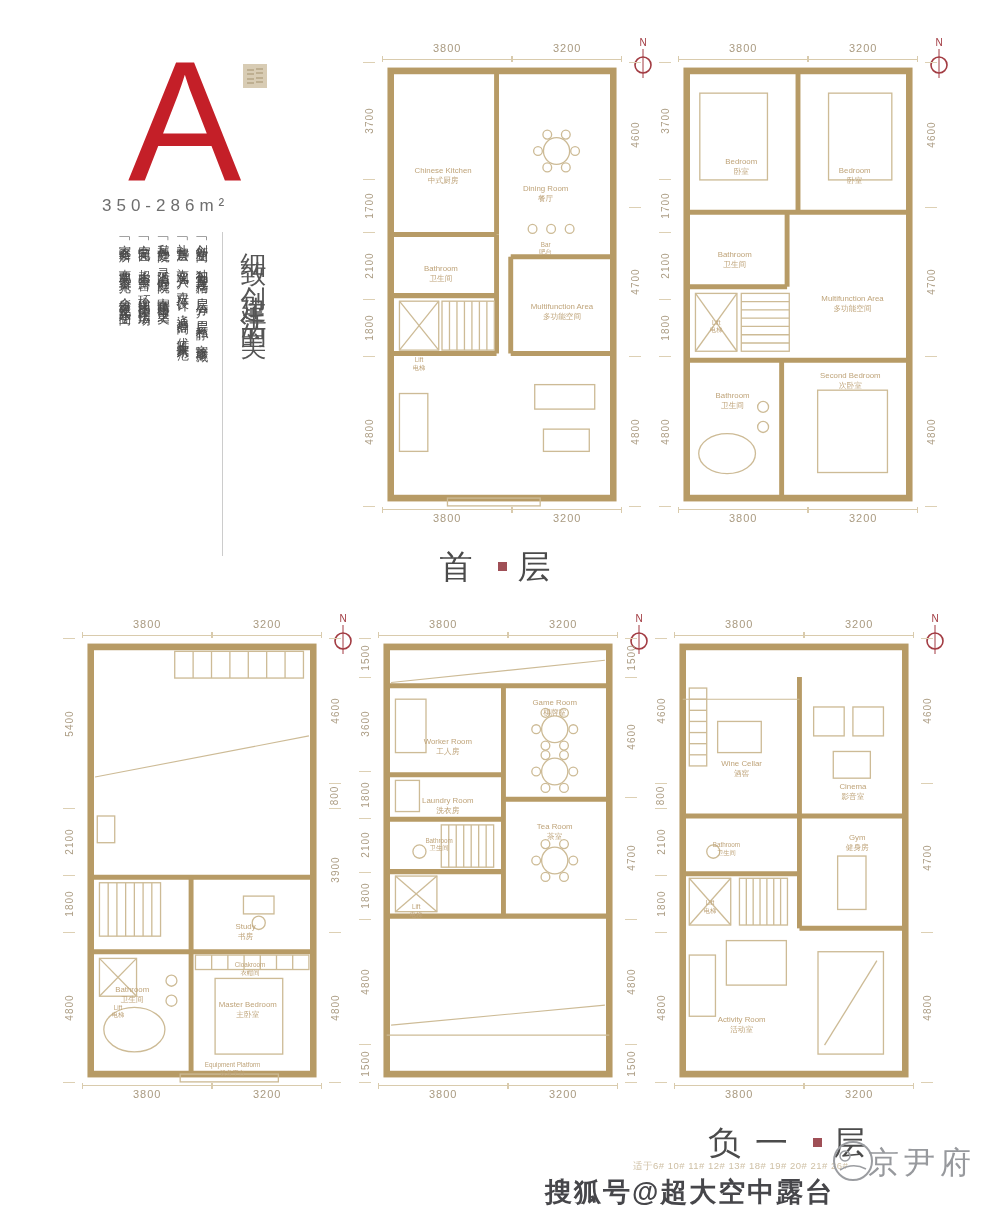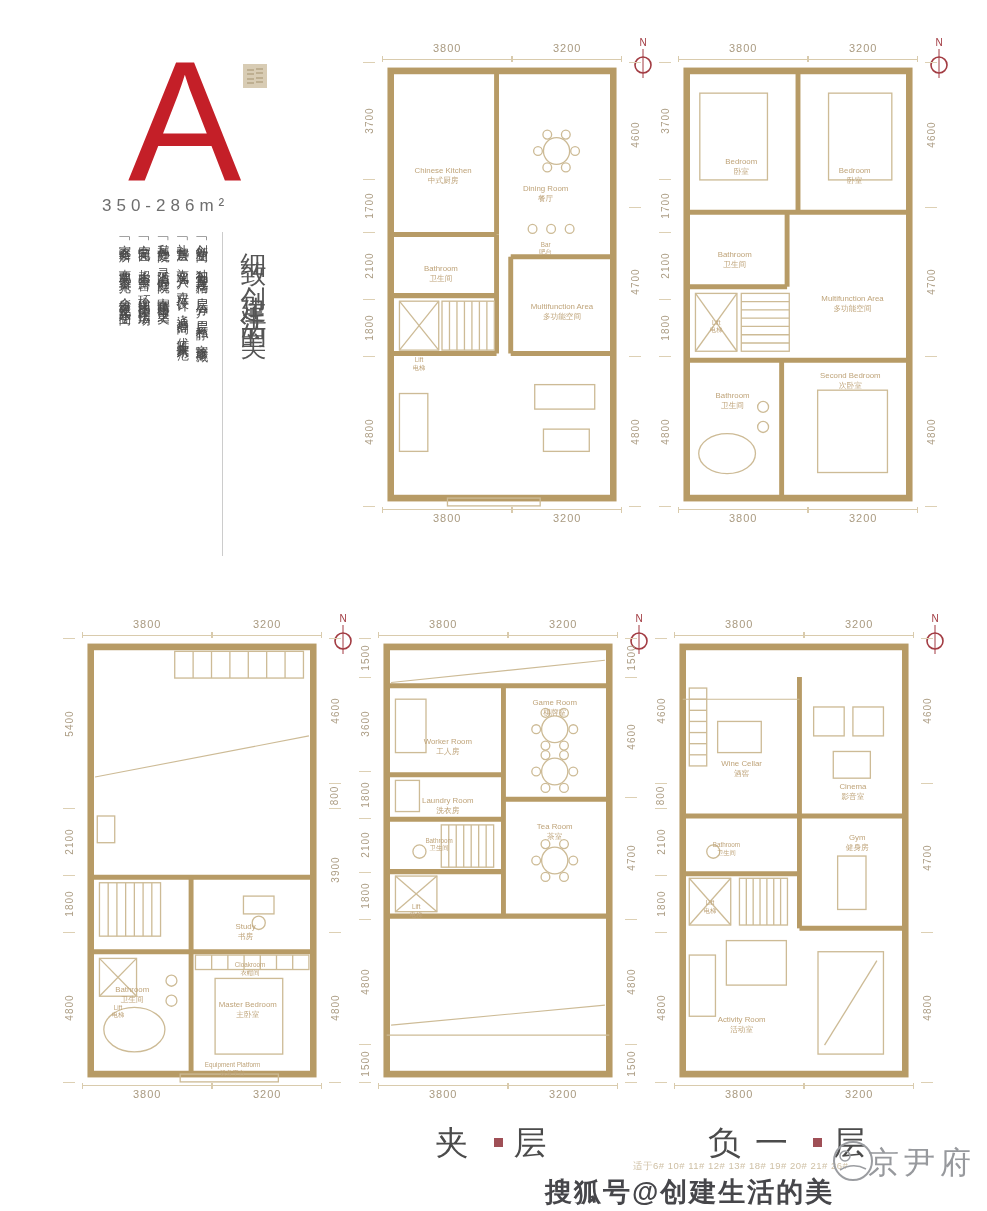--- a/index.html
+++ b/index.html
@@ -160,20 +160,21 @@
           </div>
           <div class="vcell" style="flex: 4800 1 0%;">
             <span>4800</span>
           </div>
         </div>
       </div>
       <div class="dims-h bottom">
         <div class="hcell" style="flex: 3800 1 0%;">3800</div>
         <div class="hcell" style="flex: 3200 1 0%;">3200</div>
       </div>
+      <div class="plan-title"><span class="tpart">首</span><span class="tdot"></span><span class="tpart">层</span></div>
     </div>
   <div class="plan-slot" style="left:652px;top:42px;">
       <div class="dims-h top">
         <div class="hcell" style="flex: 3800 1 0%;">3800</div>
         <div class="hcell" style="flex: 3200 1 0%;">3200</div>
       </div>
       <div class="compass"><svg width="26" height="46" viewBox="0 0 26 46">
           <text x="13" y="10" text-anchor="middle" font-size="10" fill="#a23b42">N</text>
           <line x1="13" y1="13" x2="13" y2="42" stroke="#a23b42" stroke-width="1"></line>
           <circle cx="13" cy="29" r="8" fill="none" stroke="#a23b42" stroke-width="1.6"></circle>
@@ -457,21 +458,20 @@
           </div>
           <div class="vcell" style="flex: 1500 1 0%;">
             <span>1500</span>
           </div>
         </div>
       </div>
       <div class="dims-h bottom">
         <div class="hcell" style="flex: 3800 1 0%;">3800</div>
         <div class="hcell" style="flex: 3200 1 0%;">3200</div>
       </div>
-      <div class="plan-title"><span class="tpart">夹</span><span class="tdot"></span><span class="tpart">层</span></div>
     </div>
   <div class="plan-slot" style="left:648px;top:618px;">
       <div class="dims-h top">
         <div class="hcell" style="flex: 3800 1 0%;">3800</div>
         <div class="hcell" style="flex: 3200 1 0%;">3200</div>
       </div>
       <div class="compass"><svg width="26" height="46" viewBox="0 0 26 46">
           <text x="13" y="10" text-anchor="middle" font-size="10" fill="#a23b42">N</text>
           <line x1="13" y1="13" x2="13" y2="42" stroke="#a23b42" stroke-width="1"></line>
           <circle cx="13" cy="29" r="8" fill="none" stroke="#a23b42" stroke-width="1.6"></circle>
@@ -563,14 +563,14 @@
 
   <div class="note">适于6# 10# 11# 12# 13# 18# 19# 20# 21# 26#</div>
   <div class="brand-logo">
     <svg width="50" height="50" viewBox="0 0 50 50">
       <circle cx="25" cy="25" r="19" fill="none" stroke="#9b9da1" stroke-width="2"></circle>
       <circle cx="17" cy="20" r="5" fill="none" stroke="#9b9da1" stroke-width="1.5"></circle>
       <path d="M12 34 Q25 26 38 33" fill="none" stroke="#9b9da1" stroke-width="1.5"></path>
     </svg>
   </div>
   <div class="brand">京尹府</div>
-  <div class="sohu">搜狐号@创建生活的美</div>
+  <div class="sohu">搜狐号@超大空中露台</div>
 </div>
 
 </body></html>

